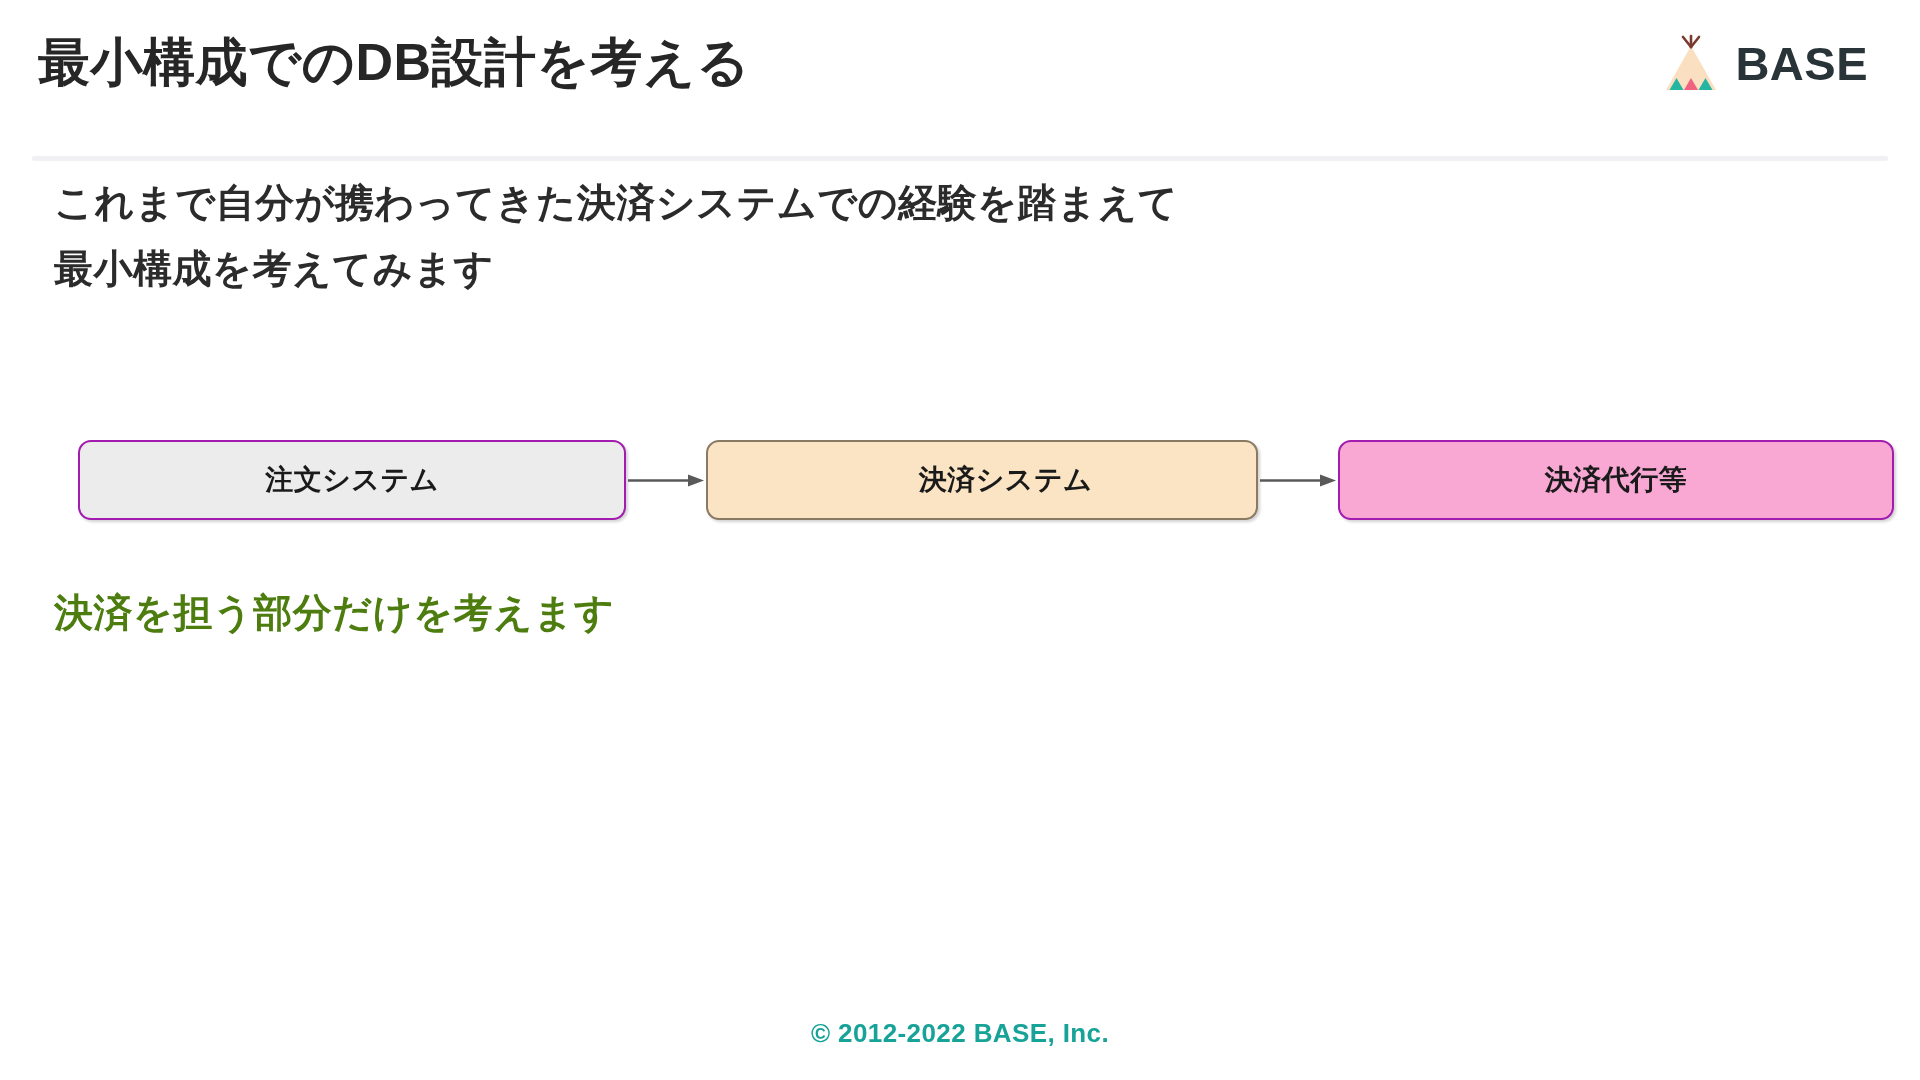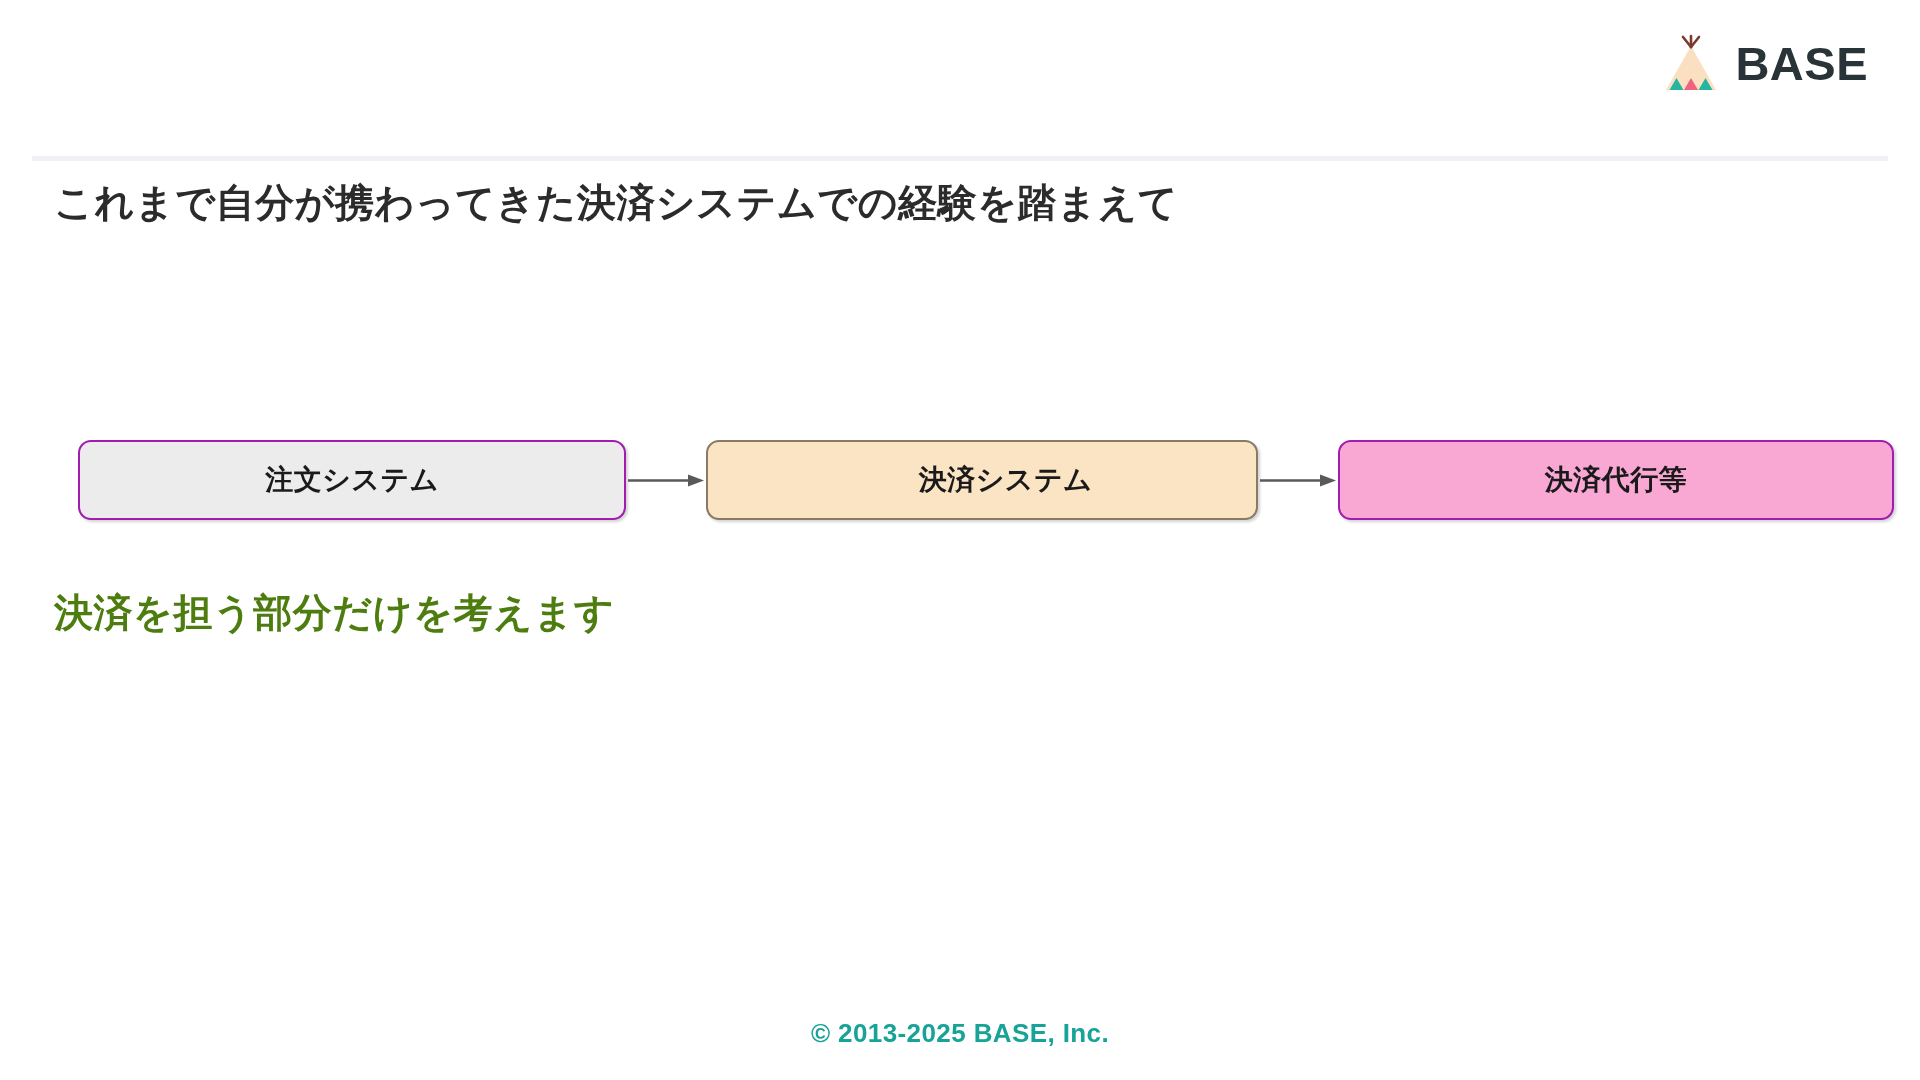--- a/index.html
+++ b/index.html
@@ -172,20 +172,21 @@
     letter-spacing: 0.4px;
   }
 </style>
 </head>
 <body>
 
 <div class="slide">
 
   <div class="slide-header">
 
+    <div class="slide-title">最小構成でのDB設計を考える</div>
 
     <div class="brand-logo">
       <span class="brand-mark">
         <svg viewBox="0 0 62 62" width="62" height="62" aria-hidden="true">
 
           <polygon points="31,12 56,56 6,56" fill="#fbdfc1"></polygon>
 
           <path d="M31,13 L31,2" stroke="#7b3a2e" stroke-width="2.6" stroke-linecap="round" fill="none"></path>
           <path d="M31,13 L23,3" stroke="#7b3a2e" stroke-width="2.6" stroke-linecap="round" fill="none"></path>
           <path d="M31,13 L39,3" stroke="#7b3a2e" stroke-width="2.6" stroke-linecap="round" fill="none"></path>
@@ -196,20 +197,21 @@
         </svg>
       </span>
       <span class="brand-wordmark">BASE</span>
     </div>
 
     <div class="header-rule"></div>
   </div>
 
   <div class="lead-block">
     <div class="lead-line">これまで自分が携わってきた決済システムでの経験を踏まえて</div>
+    <div class="lead-line">最小構成を考えてみます</div>
   </div>
 
   <div class="flow">
 
     <div class="flow-node n1">
       <span class="flow-label">注文システム</span>
     </div>
 
     <div class="flow-arrow a1">
       <svg width="76" height="13" viewBox="0 0 76 13" aria-hidden="true">
@@ -230,16 +232,16 @@
     </div>
 
     <div class="flow-node n3">
       <span class="flow-label">決済代行等</span>
     </div>
   </div>
 
   <div class="caption">決済を担う部分だけを考えます</div>
 
   <div class="slide-footer">
-    <span class="copyright">© 2013-2025 BASE, Inc.</span>
+    <span class="copyright">© 2012-2022 BASE, Inc.</span>
   </div>
 
 </div>
 
 </body></html>

